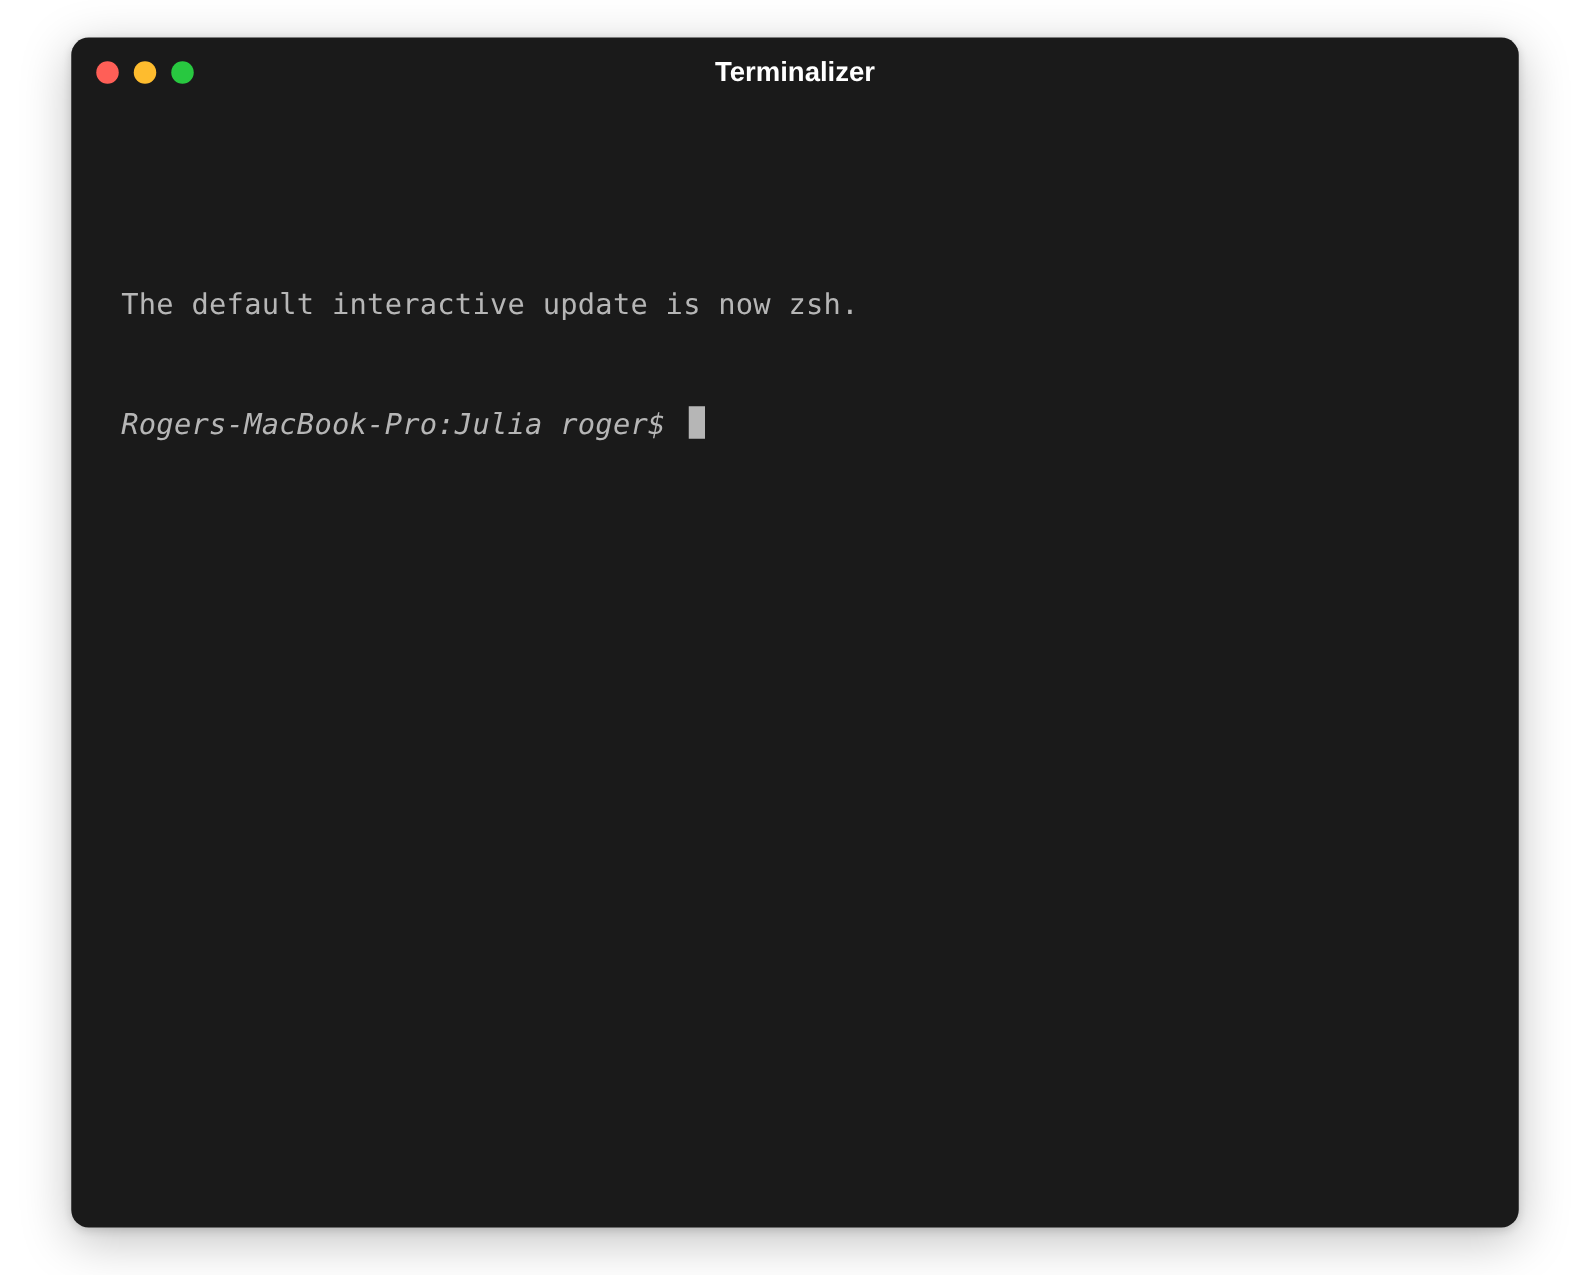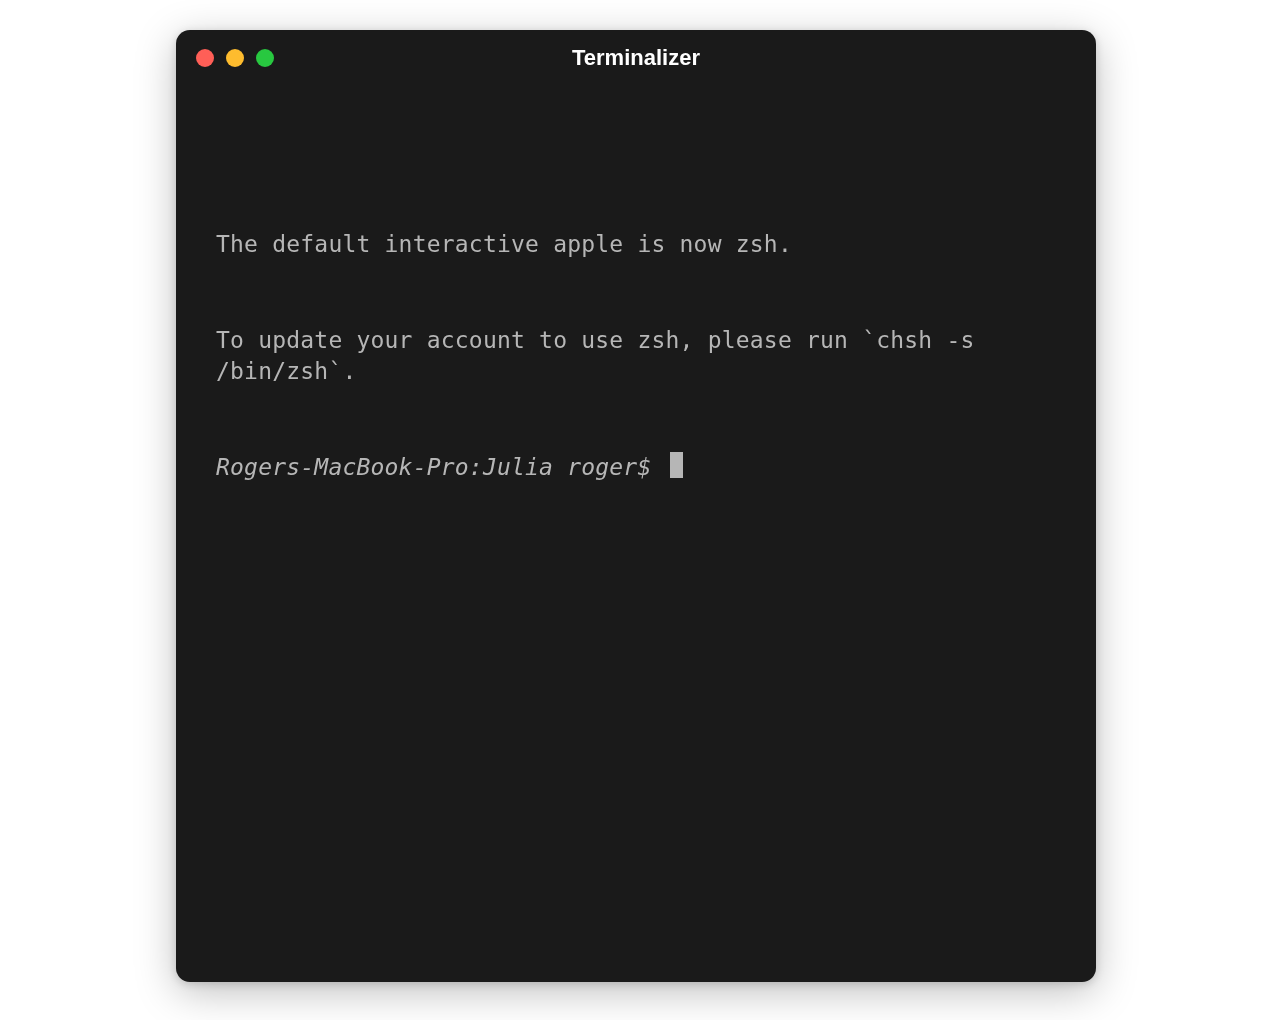--- a/index.html
+++ b/index.html
@@ -11,21 +11,21 @@
       width: 1272px;
       height: 1020px;
       background: #ffffff;
       font-family: "SF Mono", "Menlo", "Monaco", "Consolas", monospace;
       display: flex;
       align-items: flex-start;
       justify-content: center;
       padding-top: 30px;
     }
     .terminal-window {
-      width: 920px;
+      width: 1158px;
       height: 952px;
       background: #1a1a1a;
       border-radius: 14px;
       box-shadow: 0 10px 40px rgba(0,0,0,0.25), 0 2px 8px rgba(0,0,0,0.15);
       overflow: hidden;
       display: flex;
       flex-direction: column;
     }
     .titlebar {
       height: 56px;
@@ -93,17 +93,16 @@
 <div class="terminal-window">
   <div class="titlebar">
     <div class="traffic-lights">
       <div class="traffic-light red"></div>
       <div class="traffic-light yellow"></div>
       <div class="traffic-light green"></div>
     </div>
     <div class="window-title">Terminalizer</div>
   </div>
   <div class="terminal-body">
-    <span class="terminal-line">The default interactive apple is now zsh.</span>
-    <span class="terminal-line">To update your account to use zsh, please run `chsh -s /bin/zsh`.</span>
+    <span class="terminal-line">The default interactive update is now zsh.</span>
     <span class="prompt-line"><span>Rogers-MacBook-Pro:Julia roger$ </span><span class="cursor"></span></span>
   </div>
 </div>
 
 </body></html>

